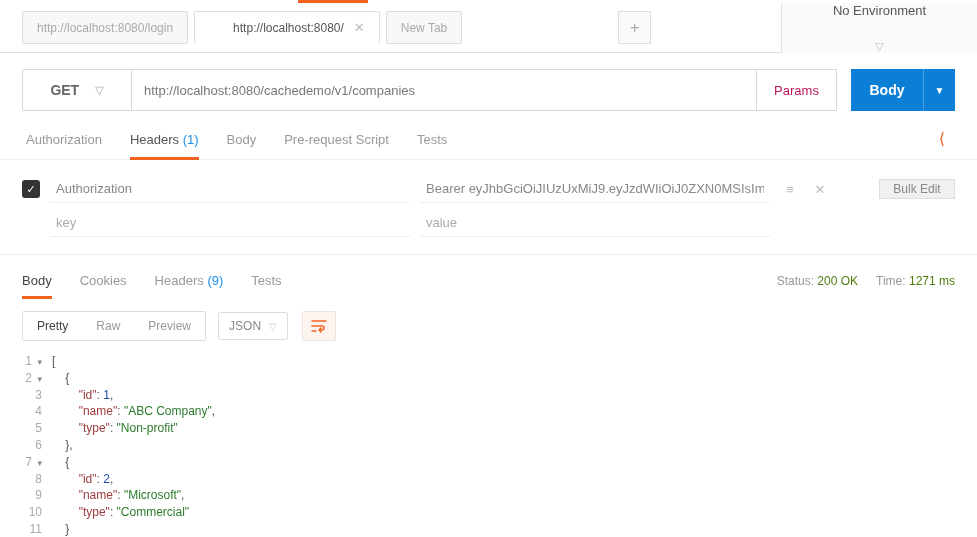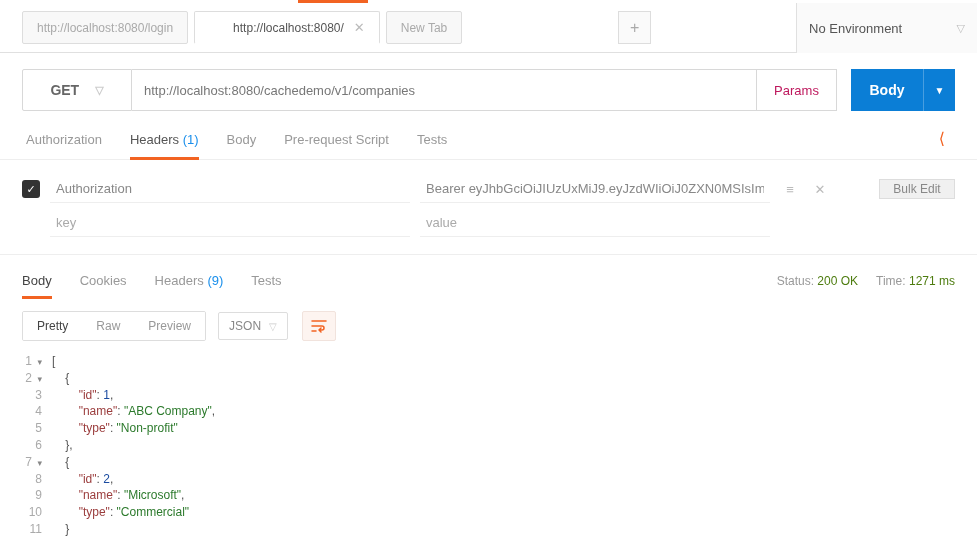--- a/index.html
+++ b/index.html
@@ -7,21 +7,21 @@
 
 .topbar { height: 3px; background: #fff; display: flex; }
 .topbar .accent { width: 70px; margin-left: 298px; height: 3px; background: #f26322; }
 
 .tabs-row { display: flex; align-items: center; border-bottom: 1px solid #e0e0e0; height: 50px; padding-left: 22px; }
 .tab { padding: 10px 14px; border: 1px solid #ddd; background: #f8f8f8; color: #aaa; font-size: 12px; display: flex; align-items: center; height: 33px; margin-right: 6px; border-radius: 2px; }
 .tab.active { background: #fff; color: #555; border-bottom-color: #fff; padding-left: 38px; }
 .tab-close { margin-left: 10px; color: #bbb; font-size: 13px; cursor: pointer; }
 .new-tab-btn { width: 33px; height: 33px; border: 1px solid #ddd; background: #fafafa; color: #aaa; font-size: 16px; display: flex; align-items: center; justify-content: center; margin-left: 150px; cursor: pointer; }
 
-.env-bar { position: absolute; right: 0; top: 3px; width: 181px; height: 50px; display: flex; align-items: center; padding: 0 12px; border-left: 1px solid #e0e0e0; color: #555; font-size: 13px; justify-content: space-between; background: #fafafa; }
+.env-bar { position: absolute; right: 0; top: 3px; width: 196px; height: 50px; display: flex; align-items: center; padding: 0 12px; border-left: 1px solid #e0e0e0; color: #555; font-size: 13px; justify-content: space-between; background: #fafafa; flex-direction: column; }
 .env-bar .chev { color: #bbb; font-size: 11px; }
 
 .request-row { display: flex; align-items: center; padding: 16px 22px 0 22px; gap: 0; }
 .method-sel { width: 110px; height: 42px; border: 1px solid #d8d8d8; display: flex; align-items: center; justify-content: center; gap: 16px; color: #666; font-weight: 600; font-size: 14px; background: #fff; border-radius: 2px 0 0 2px; }
 .method-sel .chev { color: #ccc; font-size: 11px; }
 .url-input { flex: 1; height: 42px; border: 1px solid #d8d8d8; border-left: none; padding: 0 12px; color: #777; font-size: 13px; outline: none; }
 .params-btn { width: 80px; height: 42px; border: 1px solid #d8d8d8; border-left: none; background: #fff; color: #be185d; font-size: 13px; }
 .send-btn { height: 42px; width: 72px; background: #0b7ed6; color: #fff; font-weight: 600; font-size: 14px; border: none; margin-left: 14px; cursor: pointer; display: inline-flex; align-items: center; justify-content: center; }
 .send-dd { height: 42px; width: 32px; background: #0b7ed6; border-left: 1px solid rgba(255,255,255,0.25); display: inline-flex; align-items: center; justify-content: center; color: #fff; font-size: 10px; }
 

